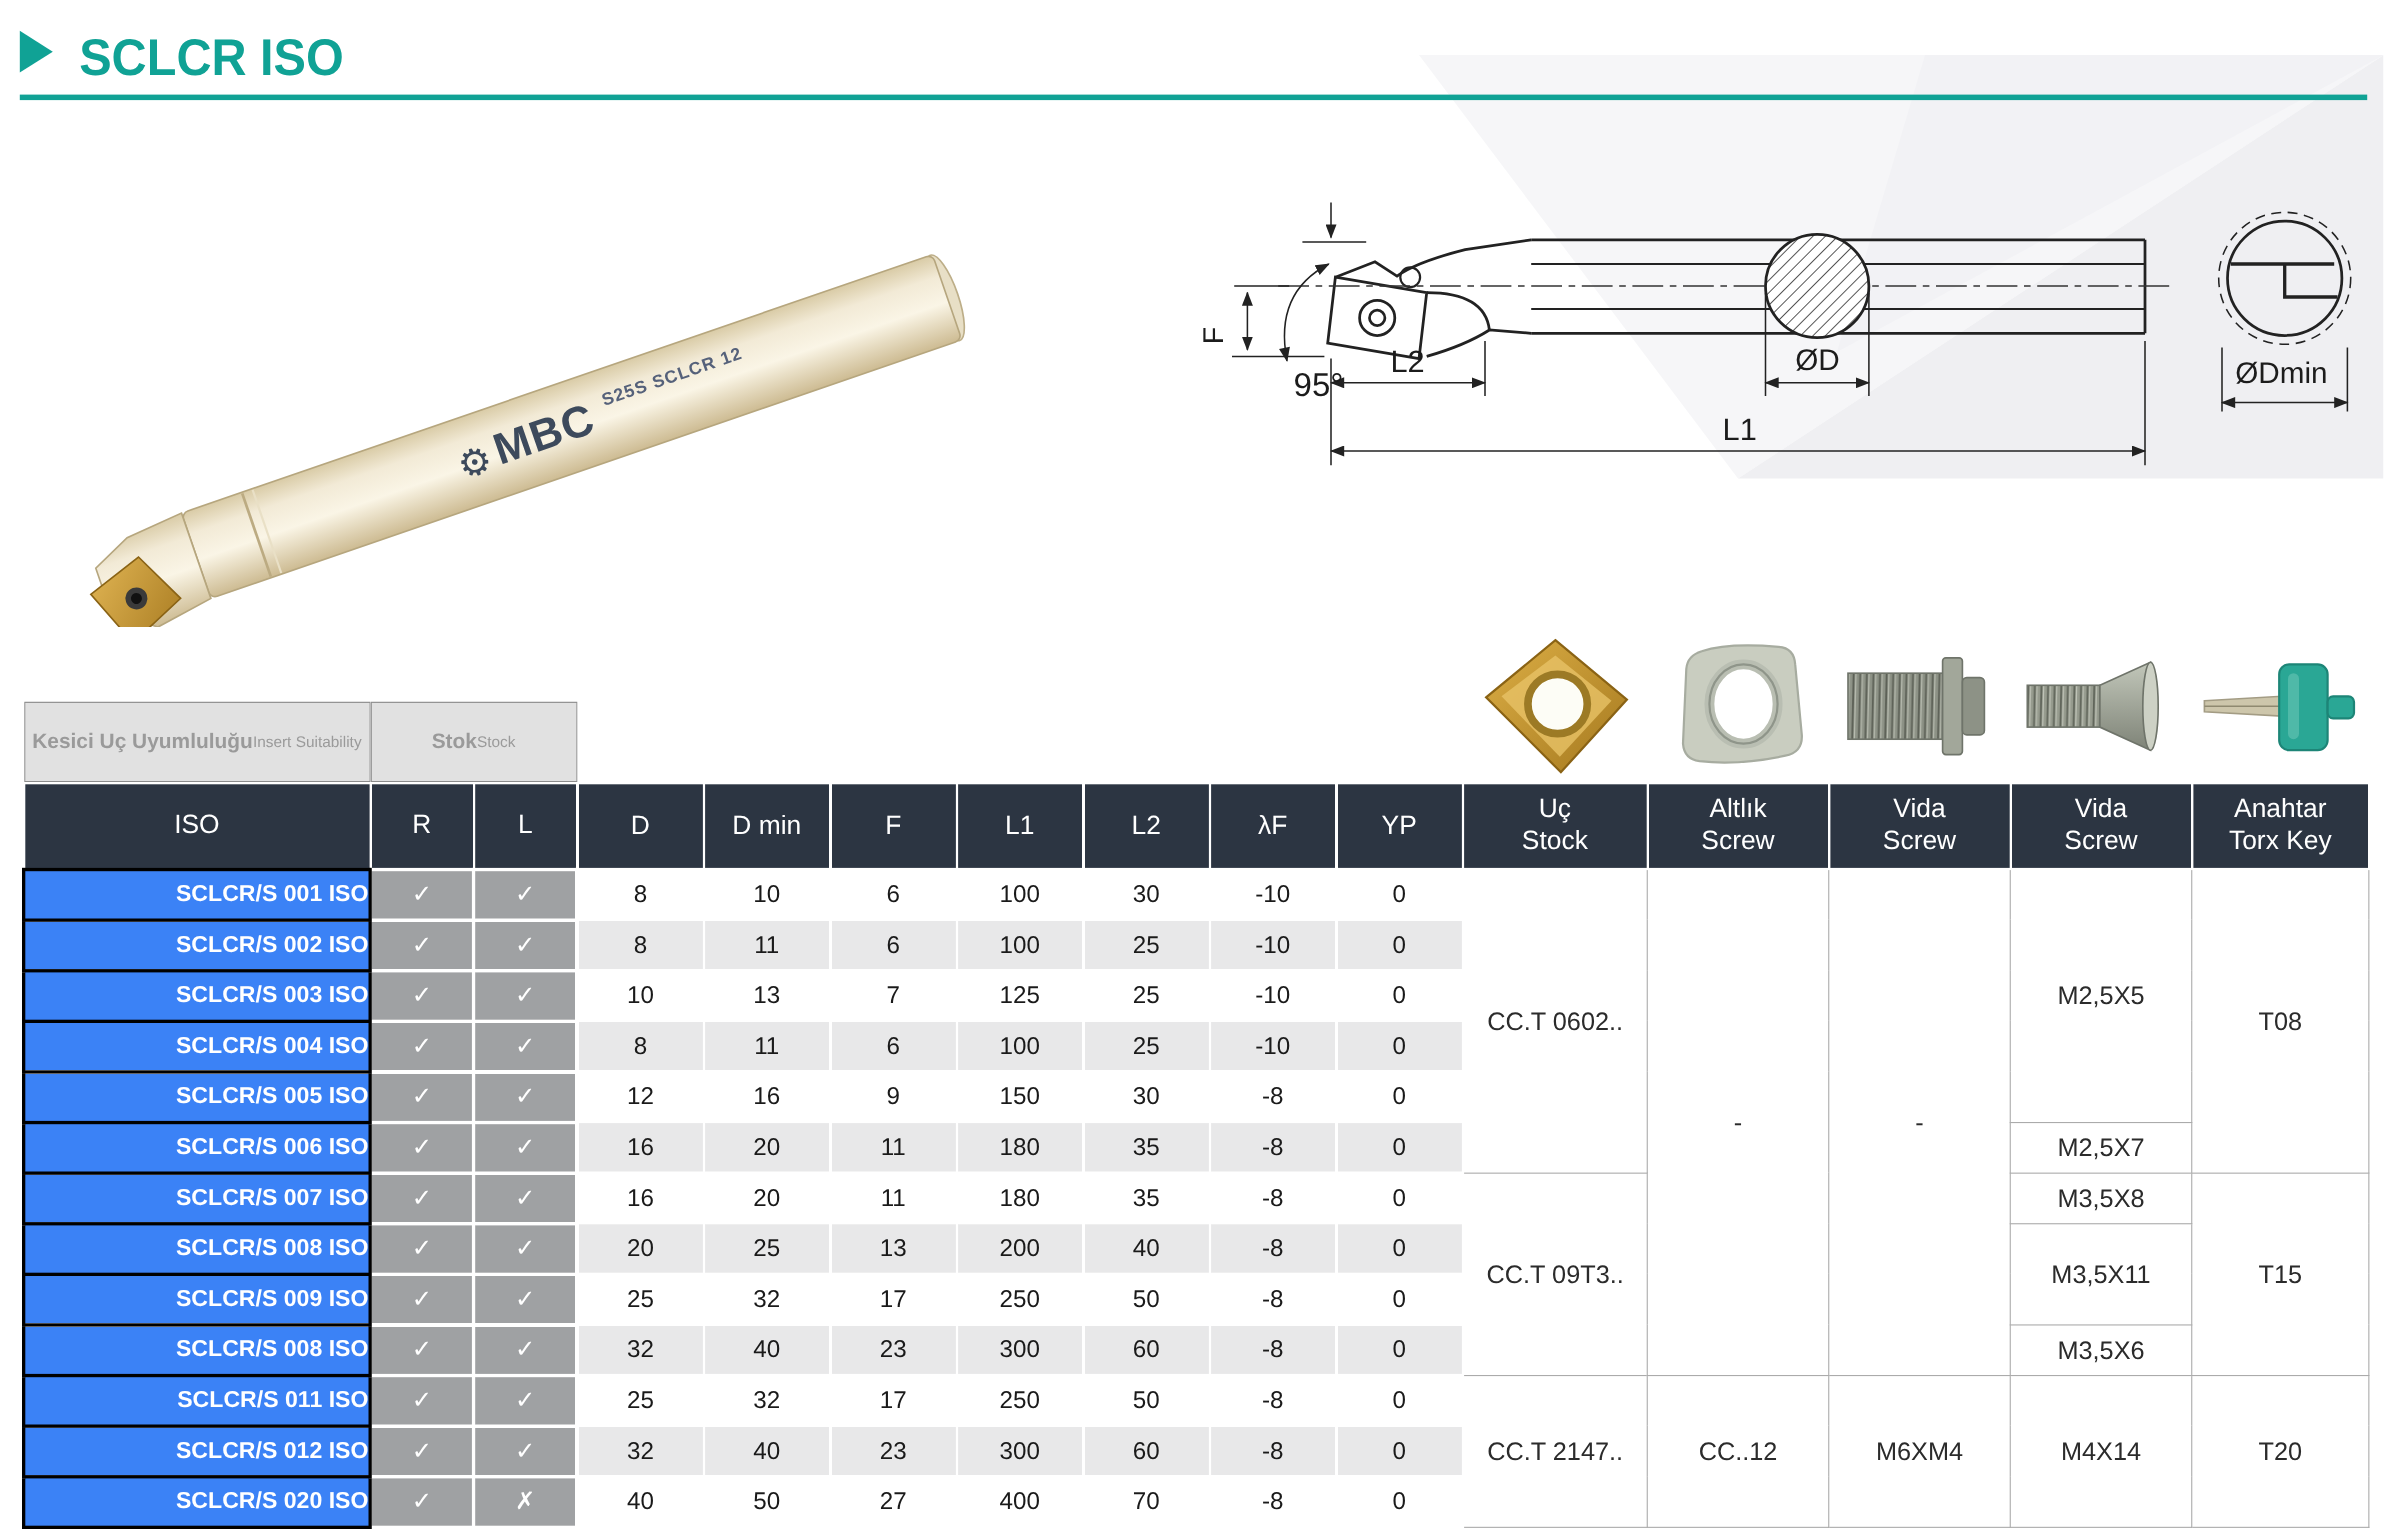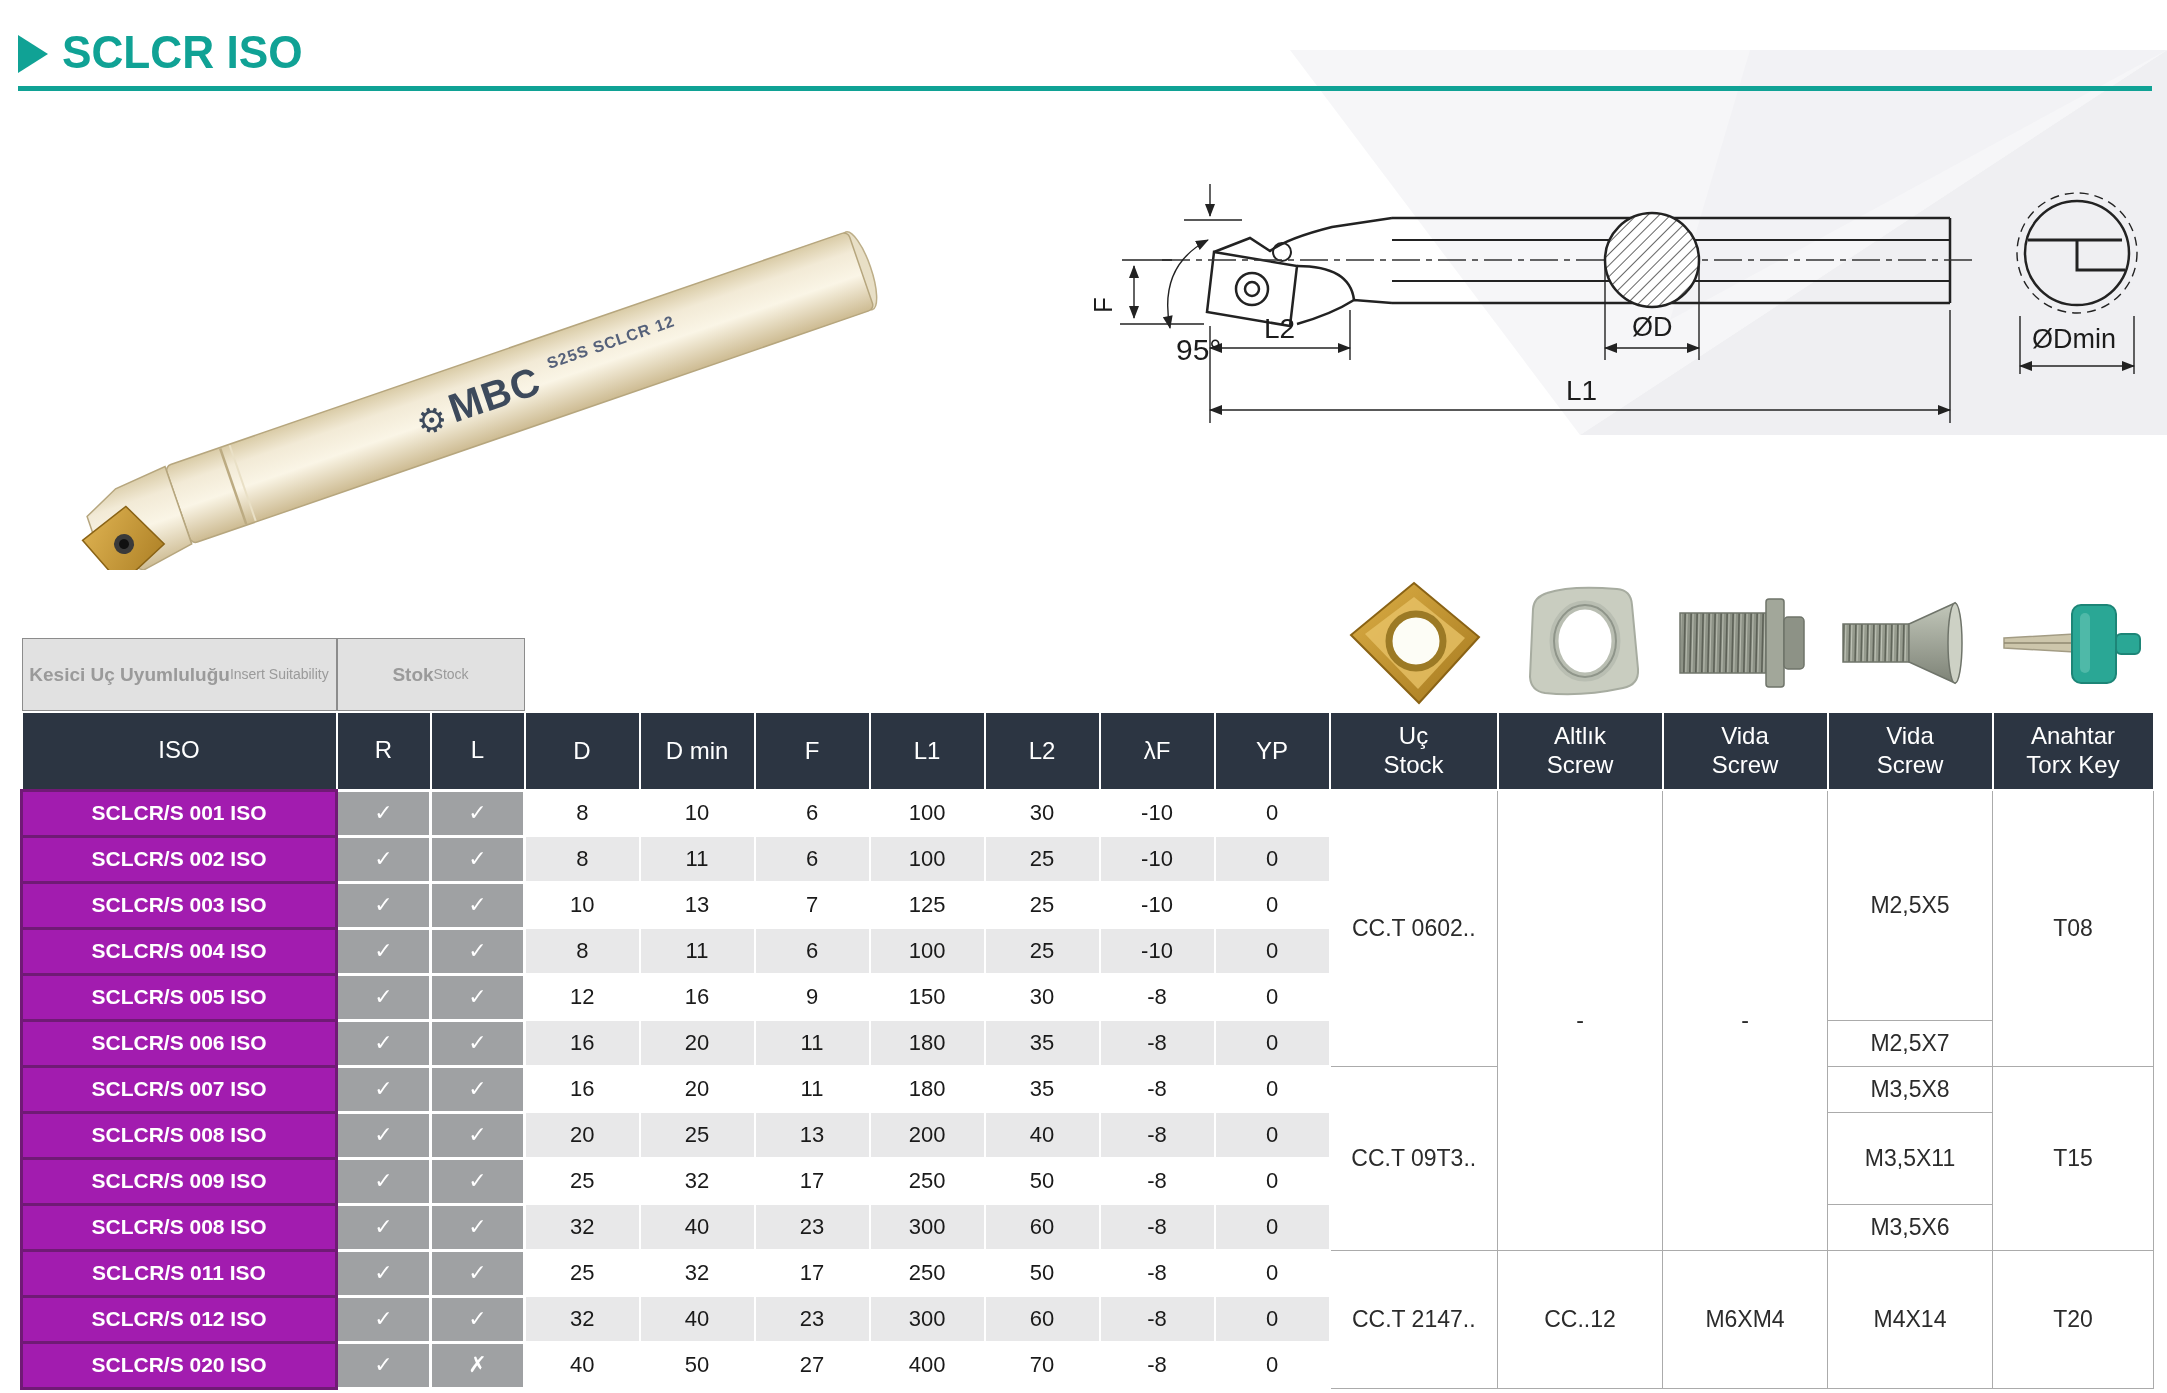--- a/index.html
+++ b/index.html
@@ -1,20 +1,20 @@
 <!DOCTYPE html>
 <html><head>
 <meta charset="utf-8">
 <style>
   html,body{margin:0;padding:0;background:#ffffff;}
   body{font-family:"Liberation Sans", sans-serif;}
   #stage{position:relative;width:2167px;height:1393px;background:#fff;overflow:hidden;}
 
   
-  .title-row{position:absolute;left:18px;top:24px;display:flex;align-items:center;gap:14px;}
+  .title-row{position:absolute;left:18px;top:24px;display:flex;gap:24px;}
   .title-arrow{width:0;height:0;border-top:19px solid transparent;border-bottom:19px solid transparent;border-left:30px solid #10a295;margin-top:4px;}
   .page-title{font-size:47px;font-weight:bold;color:#10a295;letter-spacing:0;transform:scaleX(.94);transform-origin:left center;white-space:nowrap;}
   .title-rule{position:absolute;left:18px;top:86px;width:2134px;height:5px;background:#10a295;}
 
   
   .facets{position:absolute;left:1150px;top:50px;}
 
   
   .photo{position:absolute;left:30px;top:135px;}
   .tech-drawing{position:absolute;left:1092px;top:148px;}
@@ -27,21 +27,21 @@
   tr.toprow td{border:none;background:transparent;vertical-align:bottom;}
   .grayhead{height:71px;background:#e1e1e1;border:1px solid #8c8c8c;display:flex;align-items:center;justify-content:center;color:#9a9a9a;line-height:1.25;}
   .grayhead .l1{font-weight:bold;font-size:19px;}
   .grayhead .l2{font-size:14px;}
   td.imgcell{border:1px solid #b5b5b5;background:#fff;height:146px;text-align:center;vertical-align:middle;}
 
   tr.hdr{height:78px;}
   tr.hdr td{background:#2c3542;color:#fff;border:2px solid #fff;text-align:center;vertical-align:middle;font-size:24px;line-height:1.2;}
 
   tr.datarow{height:46px;}
-  td.iso{background:#a21caf;color:#fff;font-weight:bold;font-size:21px;text-align:center;padding-left:14px;border:3px solid #701a75;white-space:nowrap;}
+  td.iso{background:#3b82f6;color:#fff;font-weight:bold;font-size:21px;text-align:right;padding-left:14px;border:3px solid #000000;white-space:nowrap;}
   td.chk{background:#9fa1a3;color:#fff;font-size:22px;text-align:center;border:3px solid #fff;}
   td.num{background:#fff;font-size:22px;color:#1a1a1a;text-align:center;border:2px solid #fff;}
   tr.alt td.num{background:#e8e8e9;}
   td.mcell{background:#fff;border:1px solid #ababab;font-size:23px;color:#2b2b2b;text-align:center;vertical-align:middle;}
 </style>
 </head>
 <body>
 
 <div id="stage">
 

